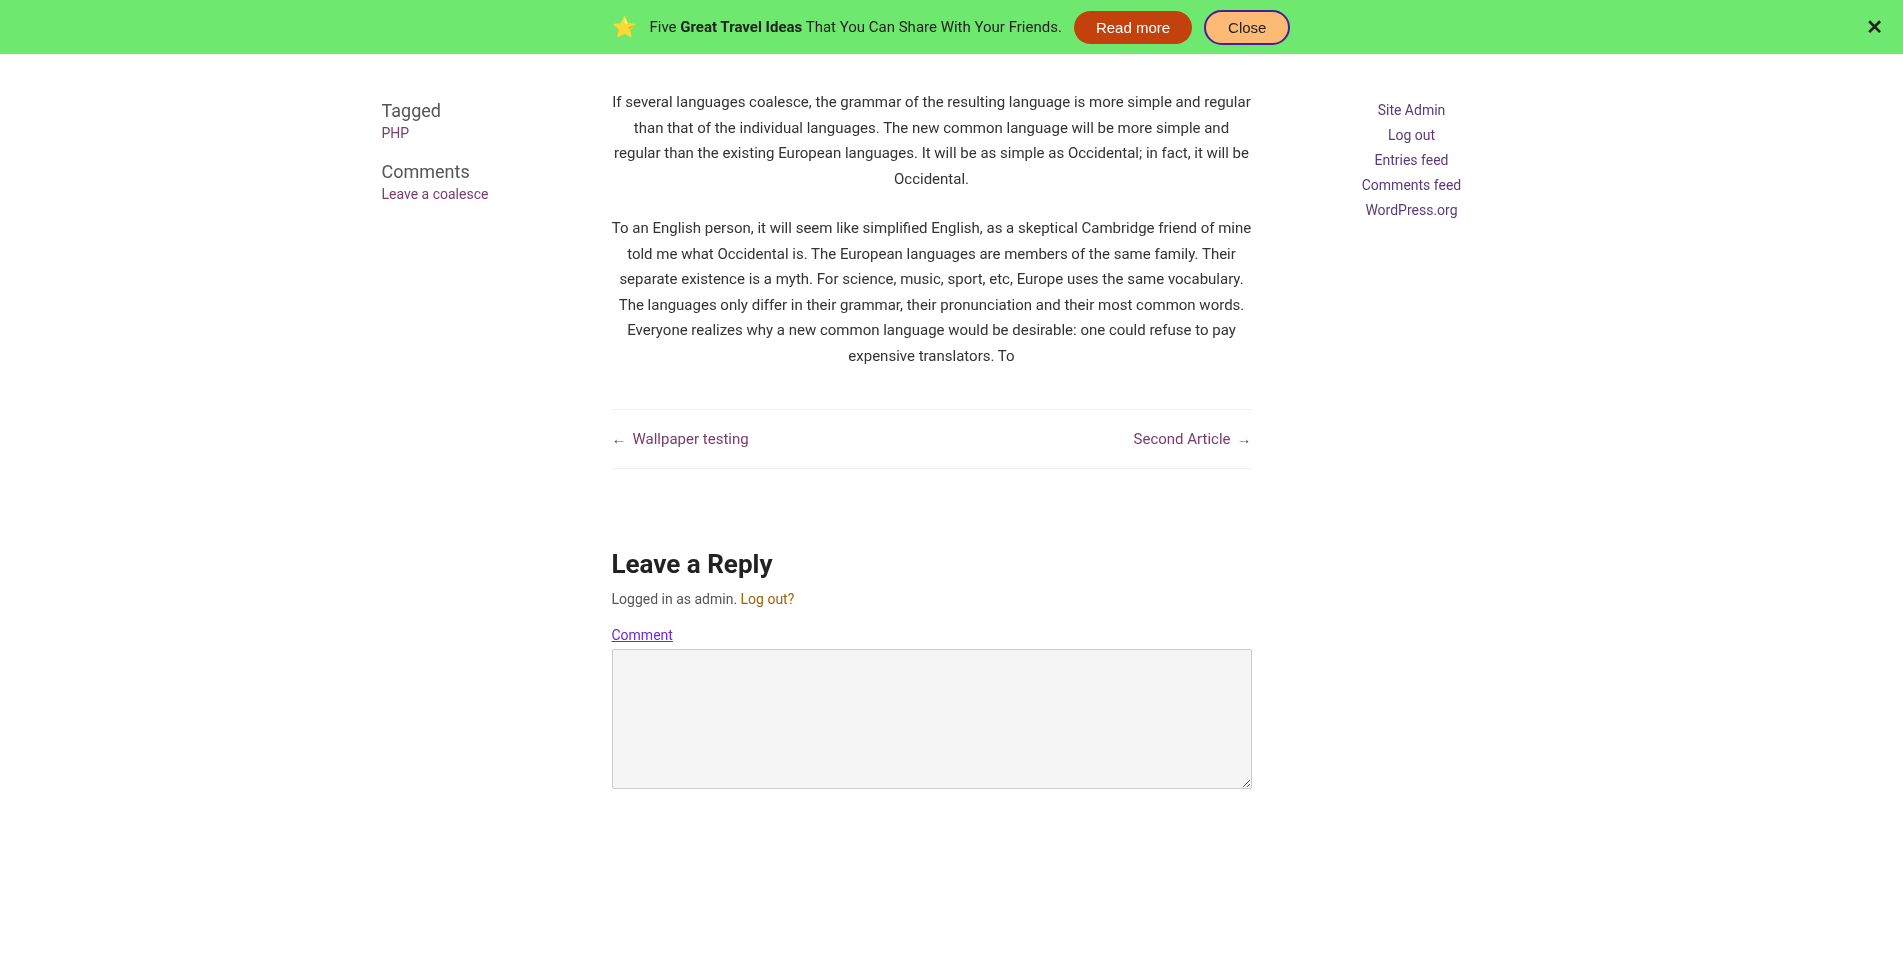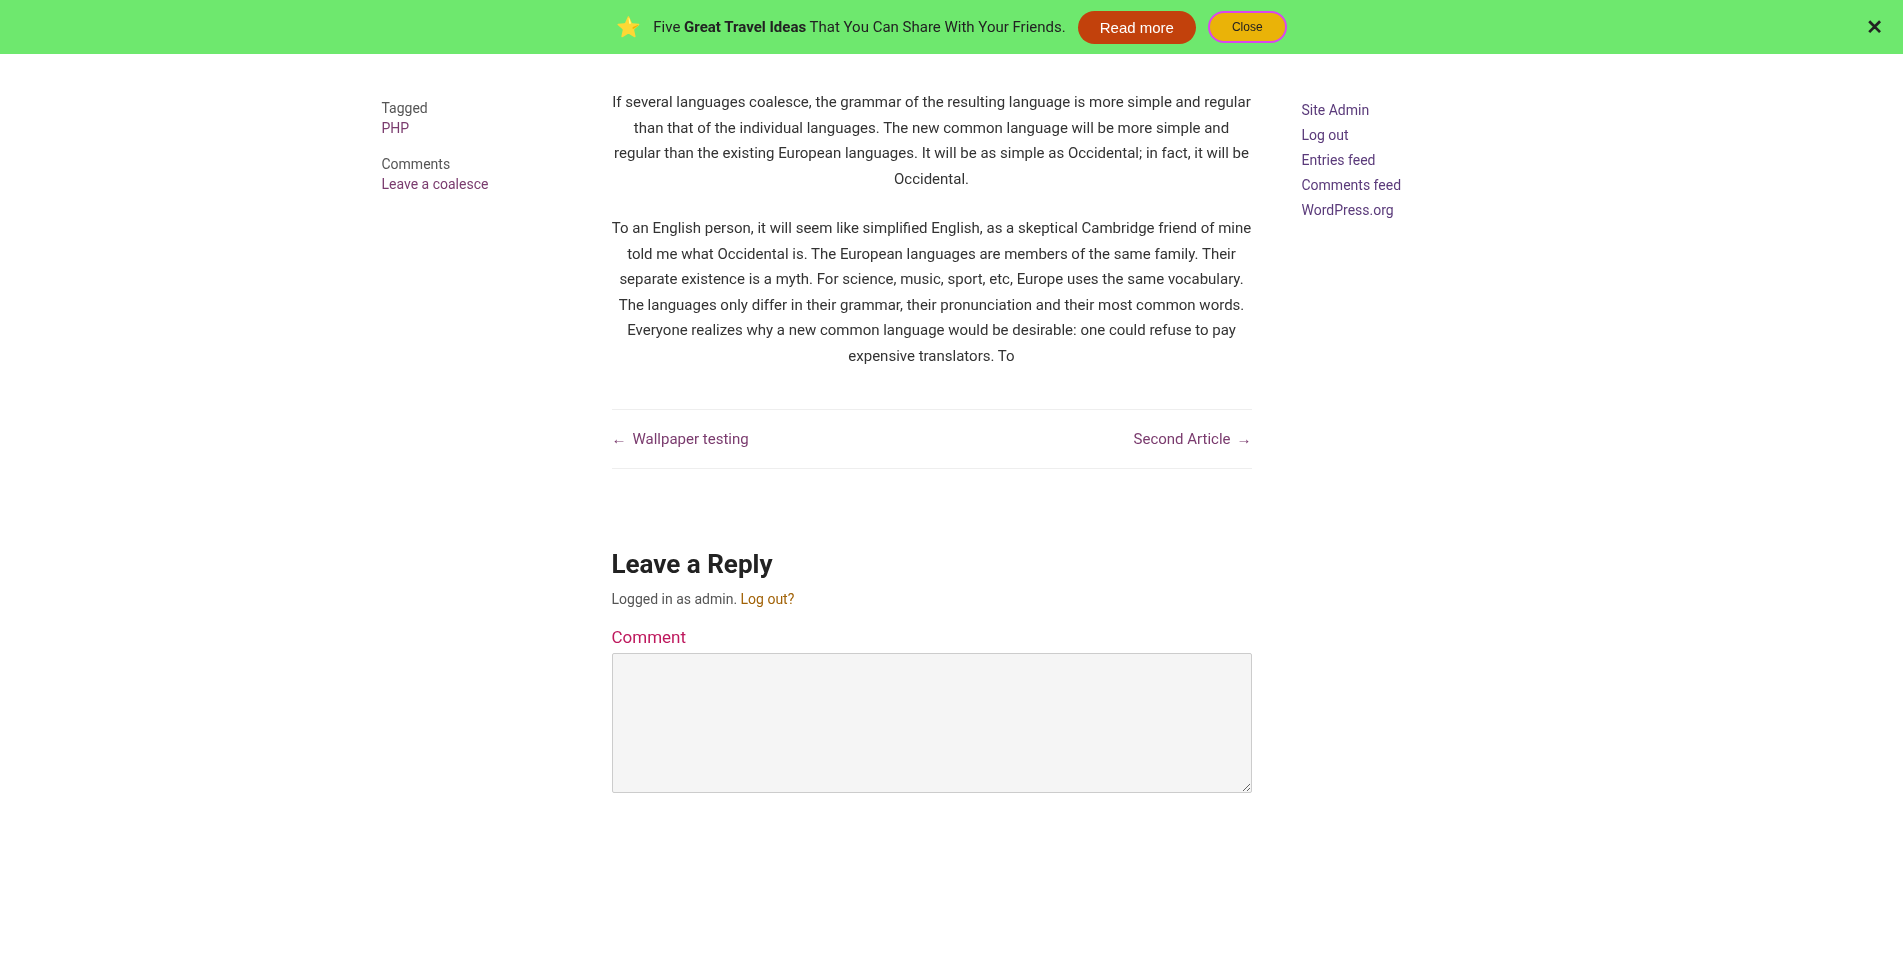--- a/index.html
+++ b/index.html
@@ -48,26 +48,26 @@
       color: #fff;
       border: none;
       border-radius: 30px;
       padding: 8px 22px;
       font-size: 15px;
       cursor: pointer;
       font-weight: 500;
     }
 
     .notification-bar .close-btn {
-      background: #eab308;
-      color: #222;
-      border: 2px solid #d946ef;
+      background: #fdba74;
+      color: #222;
+      border: 2px solid #4c1d95;
       border-radius: 30px;
       padding: 7px 22px;
-      font-size: 12px;
+      font-size: 15px;
       cursor: pointer;
       font-weight: 500;
     }
 
     .notification-bar .dismiss-x {
       position: absolute;
       right: 20px;
       top: 50%;
       transform: translateY(-50%);
       font-size: 20px;
@@ -92,21 +92,21 @@
       width: 220px;
       flex-shrink: 0;
       padding: 20px 20px 20px 30px;
     }
 
     .sidebar-meta-section {
       margin-top: 10px;
     }
 
     .sidebar-meta-label {
-      font-size: 14px;
+      font-size: 18px;
       color: #555;
       margin-bottom: 4px;
     }
 
     .sidebar-meta-value {
       font-size: 14px;
       color: #7a3b6e;
       text-decoration: none;
       display: block;
     }
@@ -168,24 +168,25 @@
       color: #555;
       margin-bottom: 20px;
     }
 
     .logged-in-text a {
       color: #a16207;
       text-decoration: none;
     }
 
     .comment-label {
-      font-size: 17px;
-      color: #be185d;
+      font-size: 14px;
+      color: #6d28d9;
       margin-bottom: 6px;
       display: block;
+      text-decoration: underline;
     }
 
     .comment-textarea {
       width: 100%;
       min-height: 140px;
       border: 1px solid #ccc;
       border-radius: 2px;
       padding: 10px;
       font-size: 14px;
       color: #333;
@@ -199,20 +200,21 @@
       flex-shrink: 0;
       padding: 20px 30px 20px 10px;
     }
 
     .sidebar-right-links {
       list-style: none;
       display: flex;
       flex-direction: column;
       gap: 6px;
       margin-top: 10px;
+      text-align: center;
     }
 
     .sidebar-right-links a {
       font-size: 14px;
       color: #5a3a7a;
       text-decoration: none;
     }
   </style>
 </head>
 <body>

